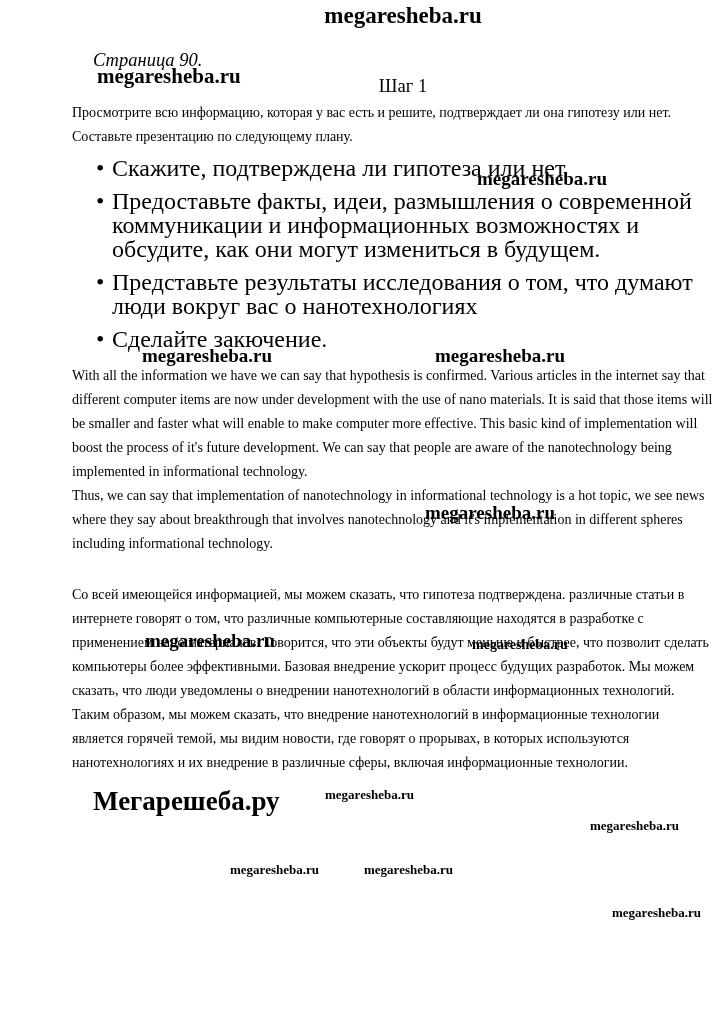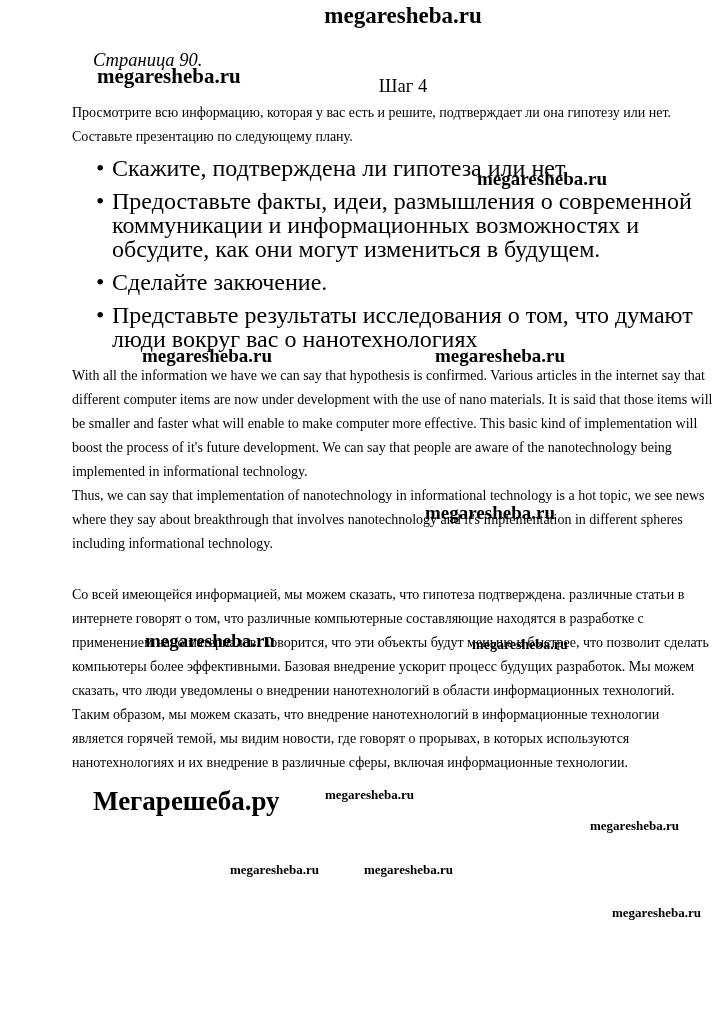--- a/index.html
+++ b/index.html
@@ -95,29 +95,29 @@
 <body>
 
 <div class="page">
 
   <div class="content">
 
     <div class="top-brand">megaresheba.ru</div>
 
     <div class="page-label">Страница 90.</div>
 
-    <div class="step-title">Шаг 4</div>
+    <div class="step-title">Шаг 1</div>
 
     <p class="para intro">Просмотрите всю информацию, которая у вас есть и решите, подтверждает ли она гипотезу или нет. Составьте презентацию по следующему плану.</p>
 
     <ul class="bullets">
       <li>Скажите, подтверждена ли гипотеза или нет</li>
       <li>Предоставьте факты, идеи, размышления о современной коммуникации и информационных возможностях и обсудите, как они могут измениться в будущем.</li>
+      <li>Представьте результаты исследования о том, что думают люди вокруг вас о нанотехнологиях</li>
       <li>Сделайте закючение.</li>
-      <li>Представьте результаты исследования о том, что думают люди вокруг вас о нанотехнологиях</li>
     </ul>
 
     <p class="para eng-first">With all the information we have we can say that hypothesis is confirmed. Various articles in the internet say that different computer items are now under development with the use of nano materials. It is said that those items will be smaller and faster what will enable to make computer more effective. This basic kind of implementation will boost the process of it's future development. We can say that people are aware of the nanotechnology being implemented in informational technology.</p>
 
     <p class="para">Thus, we can say that implementation of nanotechnology in informational technology is a hot topic, we see news where they say about breakthrough that involves nanotechnology and it's implementation in different spheres including informational technology.</p>
 
     <p class="para rus-first">Со всей имеющейся информацией, мы можем сказать, что гипотеза подтверждена. различные статьи в интернете говорят о том, что различные компьютерные составляющие находятся в разработке с применением нано материалов. Говорится, что эти объекты будут меньше и быстрее, что позволит сделать компьютеры более эффективными. Базовая внедрение ускорит процесс будущих разработок. Мы можем сказать, что люди уведомлены о внедрении нанотехнологий в области информационных технологий.</p>
 
     <p class="para">Таким образом, мы можем сказать, что внедрение нанотехнологий в информационные технологии является горячей темой, мы видим новости, где говорят о прорывах, в которых используются нанотехнологиях и их внедрение в различные сферы, включая информационные технологии.</p>
 

